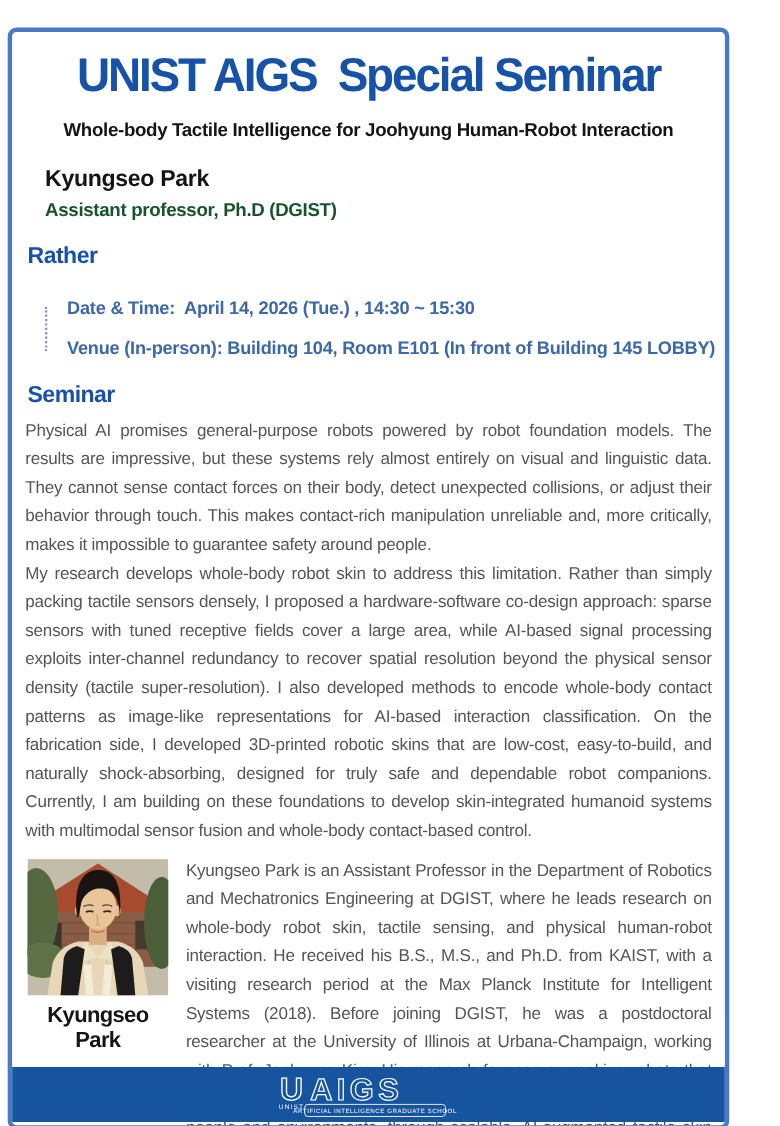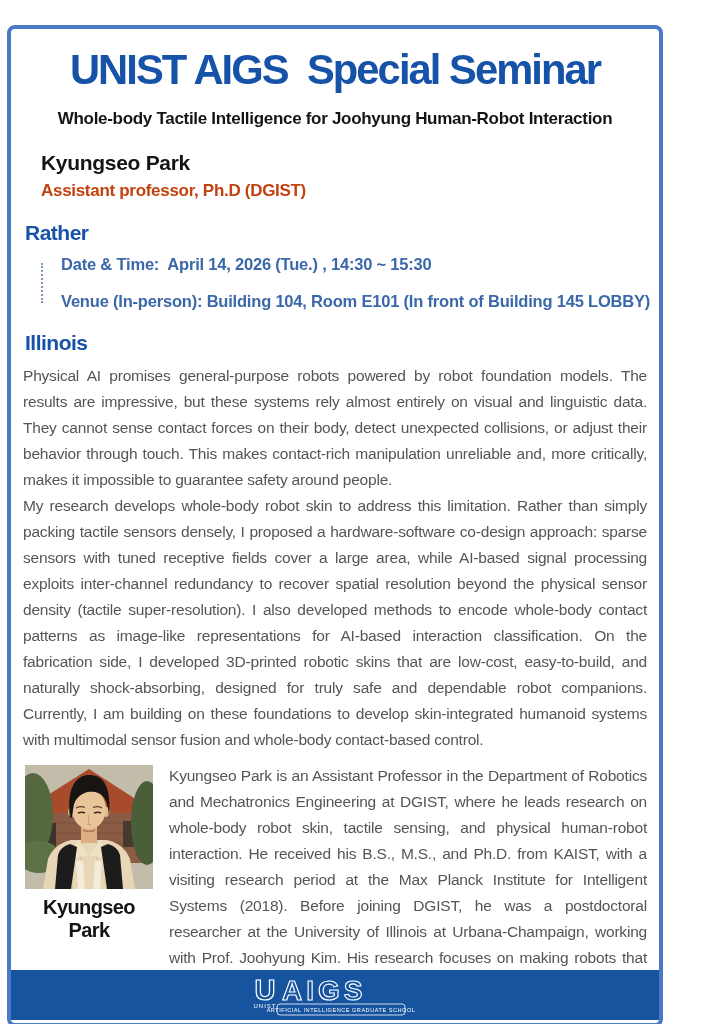--- a/index.html
+++ b/index.html
@@ -19,28 +19,28 @@
     font-size:43px; font-weight:bold; letter-spacing:-2px; white-space:pre;
     transform:scaleX(0.97); transform-origin:center;
   }
   .subtitle {
     margin-top:15px; text-align:center; color:#141414;
     font-size:17px; font-weight:bold; letter-spacing:-0.3px;
   }
 
   .speaker { margin:22px 0 0 20px; }
   .speaker-name { font-size:21px; font-weight:bold; color:#141414; letter-spacing:-0.3px; }
-  .speaker-pos  { font-size:17px; font-weight:bold; color:#c2410c; margin-top:6px; letter-spacing:-0.3px; }
+  .speaker-pos  { font-size:17px; font-weight:bold; color:#14532d; margin-top:6px; letter-spacing:-0.3px; }
 
   .sec-heading {
     margin:20px 0 0 4px; font-size:21px; font-weight:bold;
     color:#1552a8; letter-spacing:-0.5px;
   }
 
-  .venue-rows { position:relative; margin:10px 0 0 40px; }
+  .venue-rows { position:relative; margin:26px 0 0 40px; }
   .venue-timeline {
     position:absolute; left:-20px; top:8px; bottom:8px; width:0;
     border-left:2px dotted #7d96ba;
   }
   .venue-row {
     font-size:16.5px; font-weight:bold; color:#3b68a8;
     margin:8px 0 18px 0; letter-spacing:-0.2px; white-space:pre;
   }
   .venue-row:last-child { margin-bottom:4px; }
 
@@ -78,21 +78,21 @@
       <div class="speaker-pos">Assistant professor, Ph.D (DGIST)</div>
     </div>
 
     <div class="sec-heading">Rather</div>
     <div class="venue-rows">
       <div class="venue-timeline"></div>
       <div class="venue-row">Date &amp; Time:  April 14, 2026 (Tue.) , 14:30 ~ 15:30</div>
       <div class="venue-row">Venue (In-person): Building 104, Room E101 (In front of Building 145 LOBBY)</div>
     </div>
 
-    <div class="sec-heading">Illinois</div>
+    <div class="sec-heading">Seminar</div>
     <div class="abstract-text">
       <p>Physical AI promises general-purpose robots powered by robot foundation models. The results are impressive, but these systems rely almost entirely on visual and linguistic data. They cannot sense contact forces on their body, detect unexpected collisions, or adjust their behavior through touch. This makes contact-rich manipulation unreliable and, more critically, makes it impossible to guarantee safety around people.</p>
       <p>My research develops whole-body robot skin to address this limitation. Rather than simply packing tactile sensors densely, I proposed a hardware-software co-design approach: sparse sensors with tuned receptive fields cover a large area, while AI-based signal processing exploits inter-channel redundancy to recover spatial resolution beyond the physical sensor density (tactile super-resolution). I also developed methods to encode whole-body contact patterns as image-like representations for AI-based interaction classification. On the fabrication side, I developed 3D-printed robotic skins that are low-cost, easy-to-build, and naturally shock-absorbing, designed for truly safe and dependable robot companions. Currently, I am building on these foundations to develop skin-integrated humanoid systems with multimodal sensor fusion and whole-body contact-based control.</p>
     </div>
 
     <div class="bio-row">
       <div class="bio-left">
         <svg class="bio-photo" viewBox="0 0 128 124" xmlns="http://www.w3.org/2000/svg">
           <rect x="0" y="0" width="128" height="124" fill="#c3bcab"></rect>
           <polygon points="4,42 64,4 126,44 126,52 4,52" fill="#a84b2d"></polygon>

